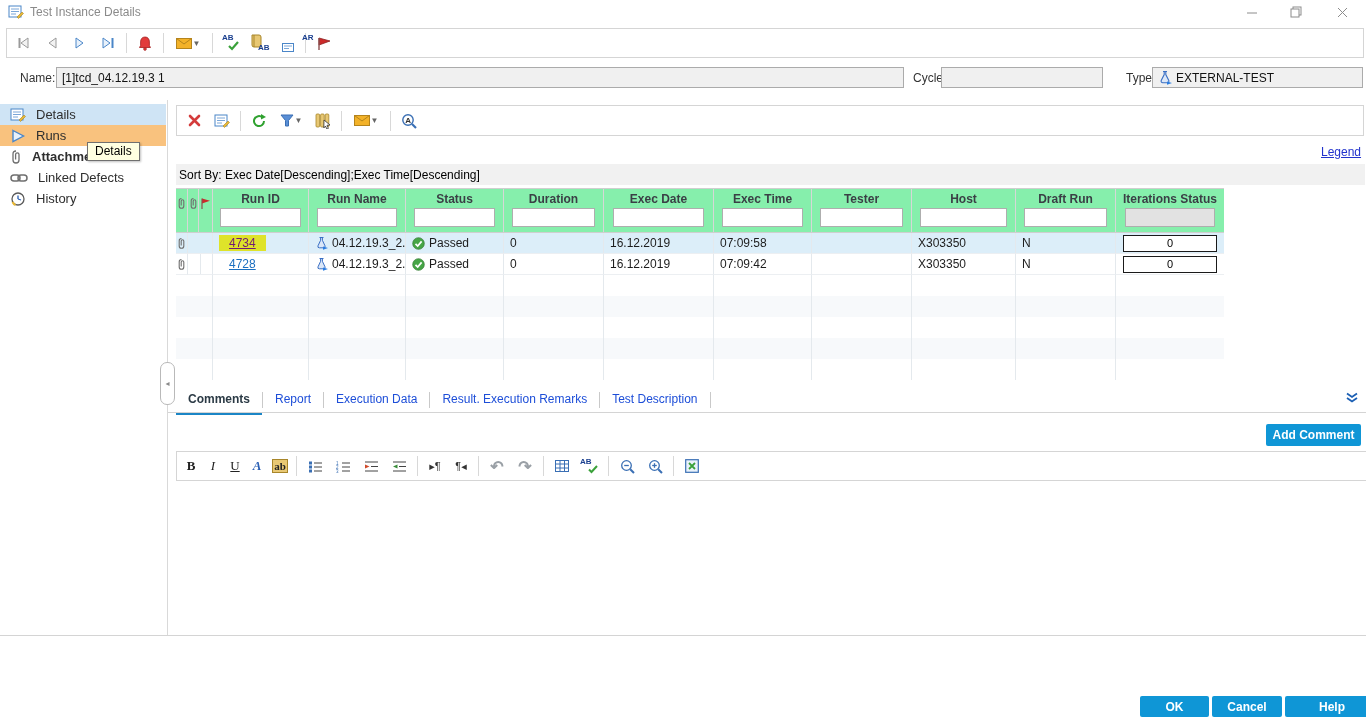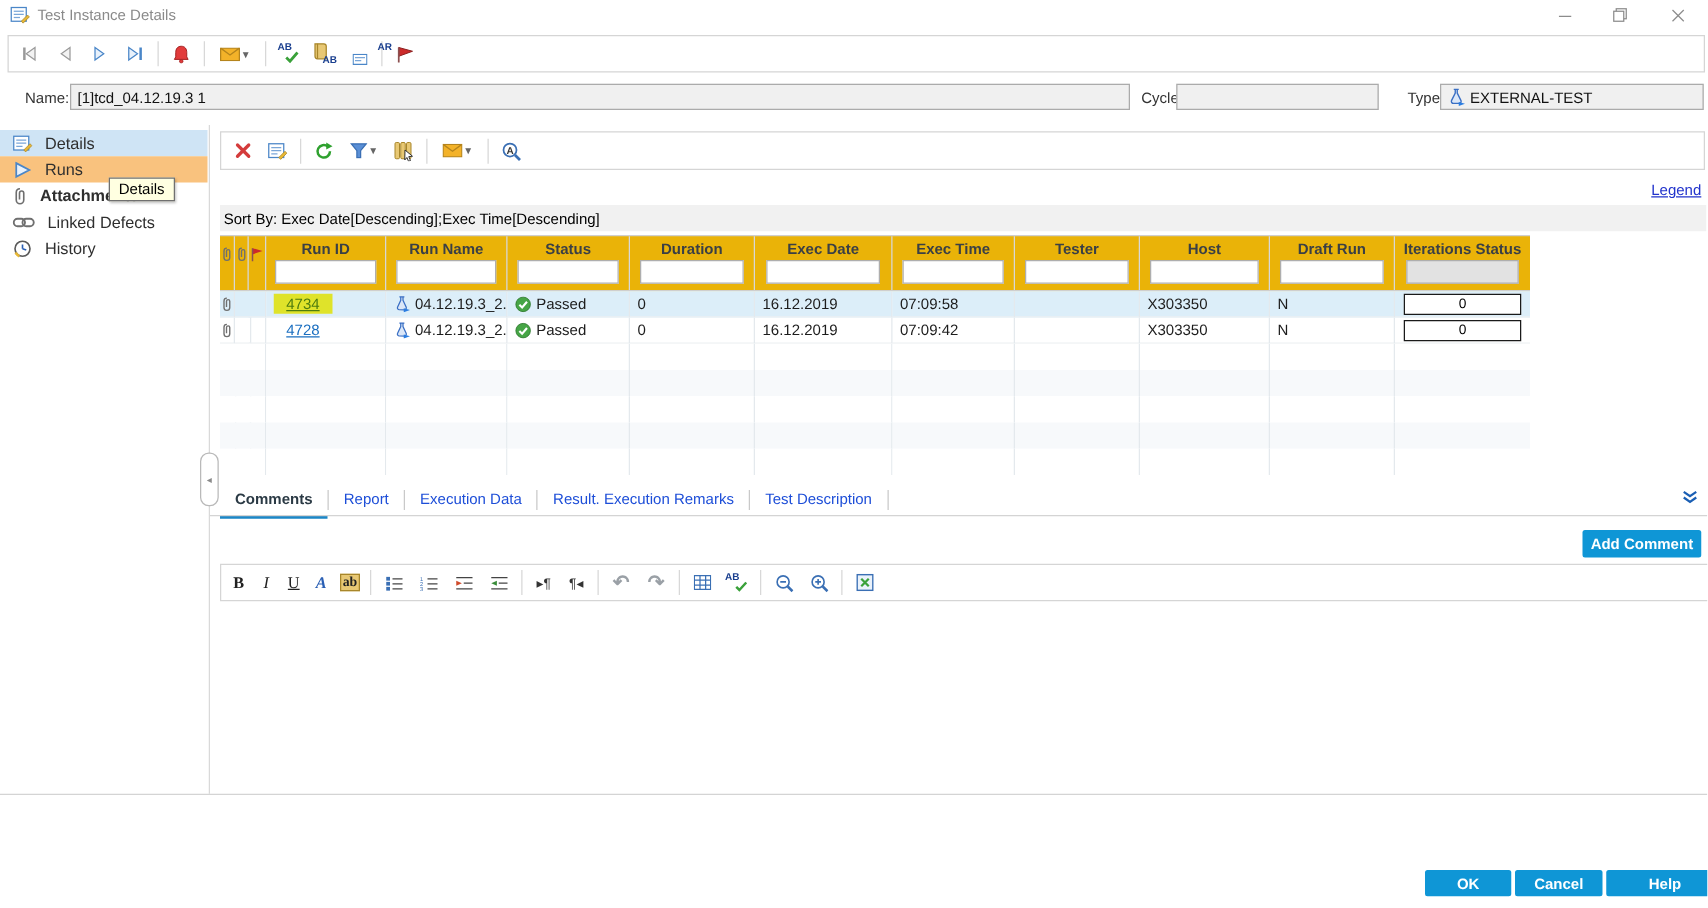--- a/index.html
+++ b/index.html
@@ -33,33 +33,33 @@
   .tooltip{position:absolute;background:#ffffe1;border:1px solid #707070;padding:1px 7px 2px;font-size:12px;color:#000;box-shadow:1px 1px 2px rgba(0,0,0,.25);}
   .vdivider{position:absolute;width:1px;background:#d9d9d9;}
 
   
   .legend{color:#2233cc;text-decoration:underline;font-size:12px;}
   .sortbar{background:#f1f1f1;display:flex;align-items:center;padding-left:3px;color:#000;}
 
   
   .runs-table{left:176px;top:188px;width:1048px;}
   .tgrid{display:grid;grid-template-columns:12px 11px 14px 96px 97px 98px 100px 110px 98px 100px 104px 100px 108px;}
-  .thead{background:#eab308;border-top:1px solid #cfcfcf;border-bottom:1px solid #cfcfcf;height:43px;}
+  .thead{background:#86efac;border-top:1px solid #cfcfcf;border-bottom:1px solid #cfcfcf;height:43px;}
   .th{border-right:1px solid #d7d7d7;display:flex;flex-direction:column;align-items:center;box-sizing:border-box;}
   .th-label{font-weight:bold;color:#3a3f45;font-size:12px;margin-top:3px;white-space:nowrap;}
   .th-filter{margin-top:2px;width:78%;height:15px;border:1px solid #aeaeae;background:#fff;outline:none;}
   .th-filter.dis{background:#e2e2e2;}
   .icon-th{justify-content:flex-start;align-items:center;padding-top:8px;}
   .trow{height:21px;}
   .td{border-right:1px solid #e4e9ed;border-bottom:1px solid #eceff2;display:flex;align-items:center;padding:0 6px;box-sizing:border-box;white-space:nowrap;overflow:hidden;color:#1c1c1c;gap:4px;}
   .row-sel .td{background:#dceef9;}
   .stripe .td{background:#f7f9fb;border-bottom:none;}
   .blank .td{background:#fff;border-bottom:none;}
   .runlink{color:#1b6fc0;text-decoration:underline;}
-  .hl-yellow{background:#dfe32a;color:#4d7c0f;padding:1px 10px;}
+  .hl-yellow{background:#dfe32a;color:#701a75;padding:1px 10px;}
   .iterbox{width:92px;height:15px;border:1px solid #1a1a1a;background:#fff;display:flex;align-items:center;justify-content:center;font-size:11px;color:#000;margin:0 auto;}
 
   
   .tabs{left:176px;top:388px;width:1190px;height:25px;display:flex;align-items:flex-start;}
   .tab{padding:4px 12px 6px;color:#1d4ed8;font-size:12px;position:relative;}
   .tab.active{font-weight:bold;color:#2b3a45;border-bottom:3px solid #1b86c6;}
   .tabsep{width:1px;height:16px;background:#c9c9c9;margin-top:4px;}
   .hline{position:absolute;height:1px;background:#d4d4d4;}
 
   

